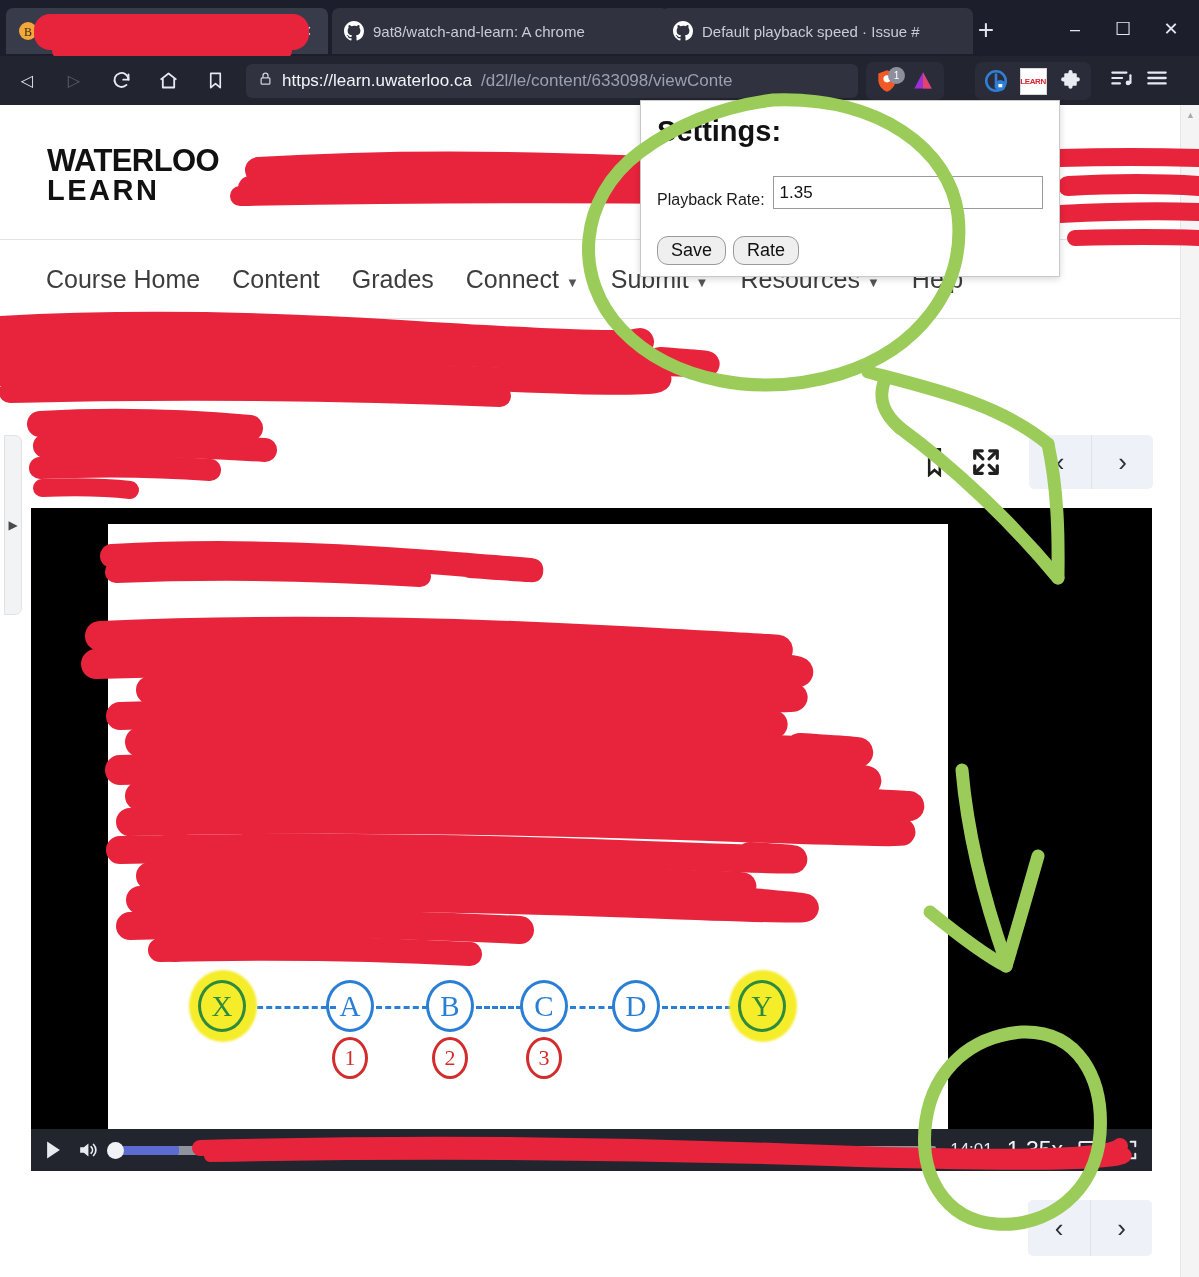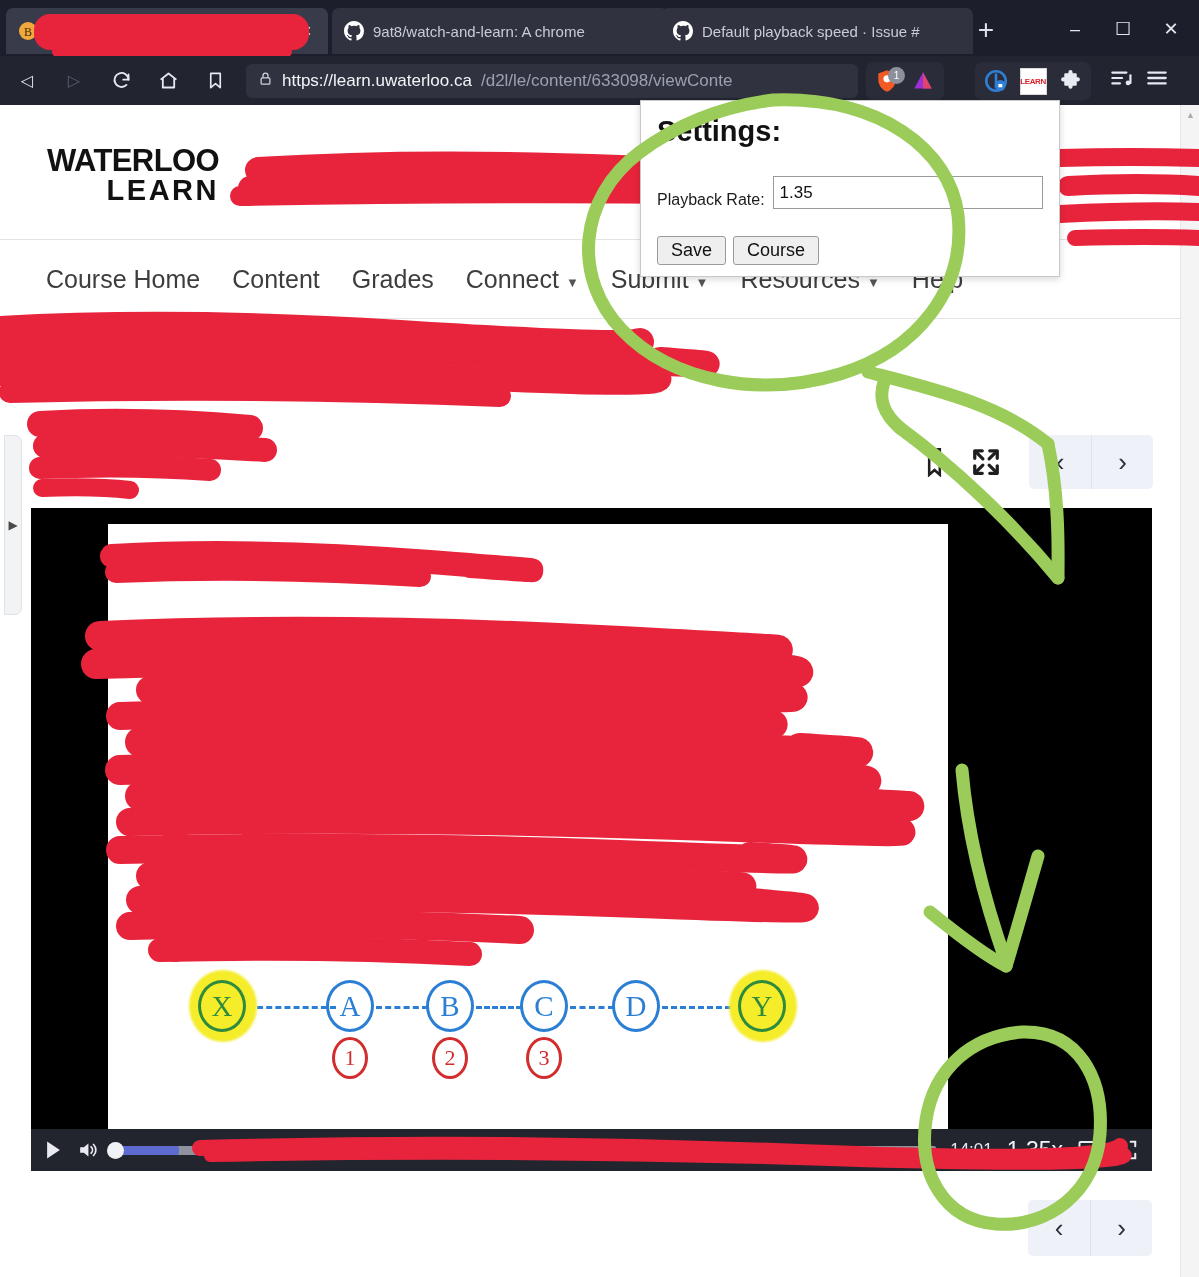--- a/index.html
+++ b/index.html
@@ -101,21 +101,21 @@
     position: absolute; left: 0; top: 105px; width: 1199px; height: 1172px;
     background: #ffffff; overflow: hidden;
   }
   .d2l-header {
     position: absolute; left: 0; top: 0; width: 1180px; height: 135px;
     background: #ffffff; border-bottom: 1px solid #e3e3e3;
   }
   .wl-logo {
     position: absolute; left: 47px; top: 40px;
     font-weight: 800; font-size: 31px; letter-spacing: -0.6px; color: #111;
-    line-height: 1.0; text-align: right;
+    line-height: 1.0; text-align: left;
   }
   .wl-logo .l2 { display: block; font-size: 29px; letter-spacing: 2.5px; }
   .course-title {
     position: absolute; left: 510px; top: 53px;
     font-size: 27px; color: #2b2b2b; white-space: nowrap;
   }
 
   .d2l-nav {
     position: absolute; left: 0; top: 136px; width: 1180px; height: 78px;
     background: #fff; border-bottom: 1px solid #e3e3e3;
@@ -245,21 +245,21 @@
   .settings-title { font-size: 29px; font-weight: bold; color: #121212; }
   .settings-row { display: flex; align-items: flex-end; gap: 8px; margin-top: 28px; }
   .settings-label { font-size: 16px; color: #1c1c1c; white-space: nowrap; }
   .rate-input {
     flex: 1 1 auto; height: 33px; border: 1px solid #9a9a9a; background: #fff;
     font-family: "Liberation Sans", sans-serif; font-size: 17px; color: #111;
     padding: 0 6px; outline: none;
   }
   .settings-btns { display: flex; gap: 7px; margin-top: 27px; }
   .sbtn {
-    background: #efefef; border: 1px solid #9a9a9a; border-radius: 3px;
+    background: #efefef; border: 1px solid #9a9a9a; border-radius: 11px;
     font-family: "Liberation Sans", sans-serif; font-size: 18px; color: #111;
     padding: 3px 13px;
   }
 
   
   .overlay { position: absolute; left: 0; top: 0; width: 1199px; height: 1277px; pointer-events: none; }
   .ov-red { z-index: 30; }
   .ov-green { z-index: 50; }
 </style>
 </head>
@@ -606,17 +606,17 @@
   </svg>
 
   <div class="settings-popup">
     <div class="settings-title">Settings:</div>
     <div class="settings-row">
       <span class="settings-label">Playback Rate:</span>
       <input class="rate-input" type="text" value="1.35" style="">
     </div>
     <div class="settings-btns">
       <button class="sbtn">Save</button>
-      <button class="sbtn">Course</button>
+      <button class="sbtn">Rate</button>
     </div>
   </div>
 
 </div>
 
 </body></html>

